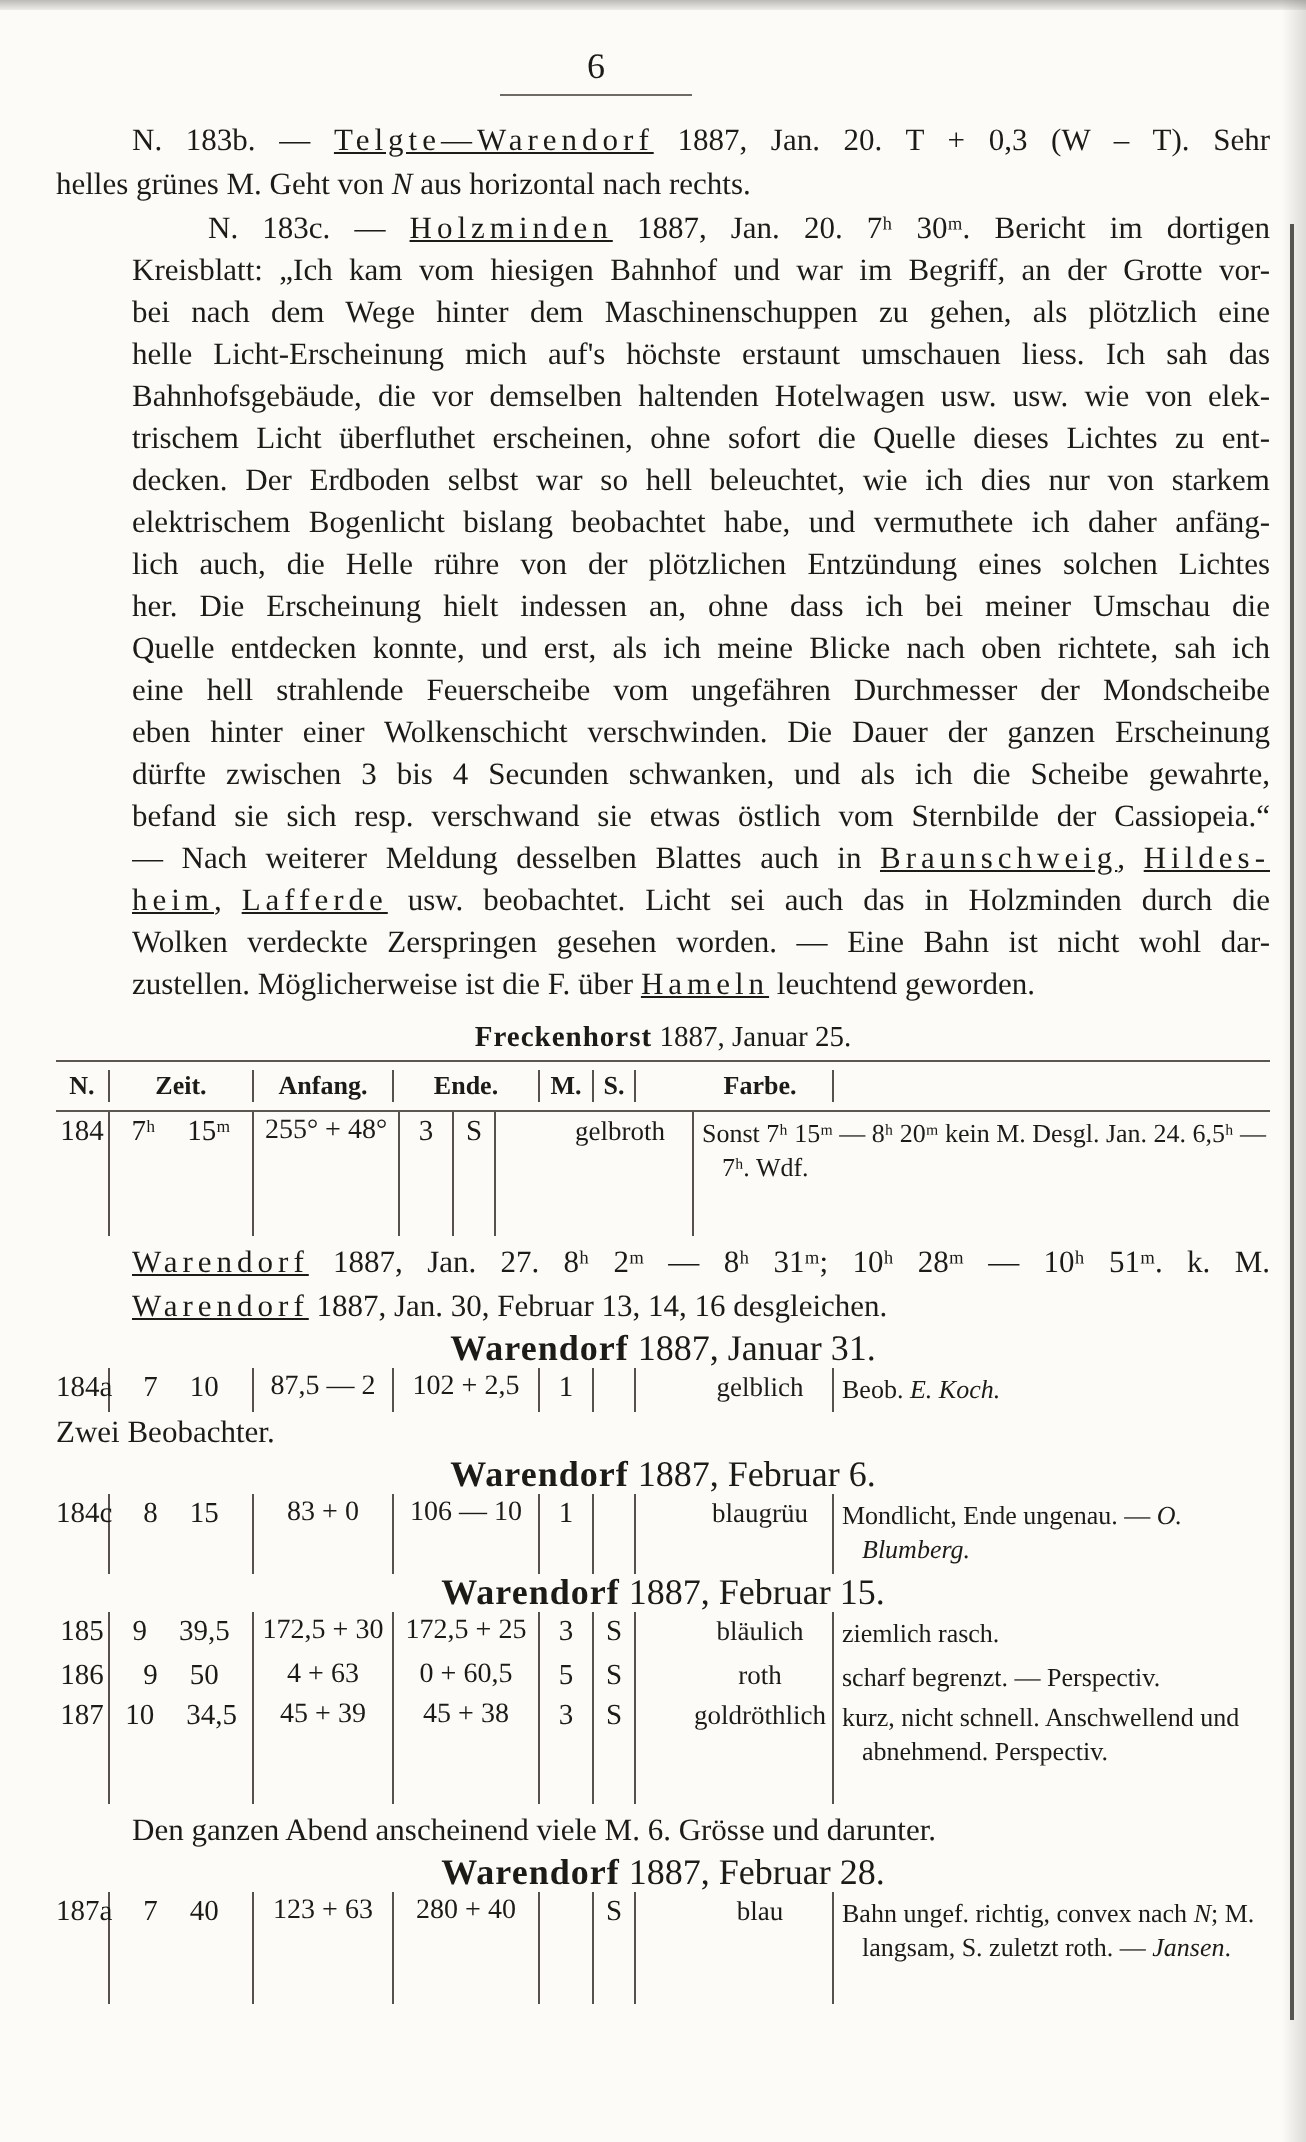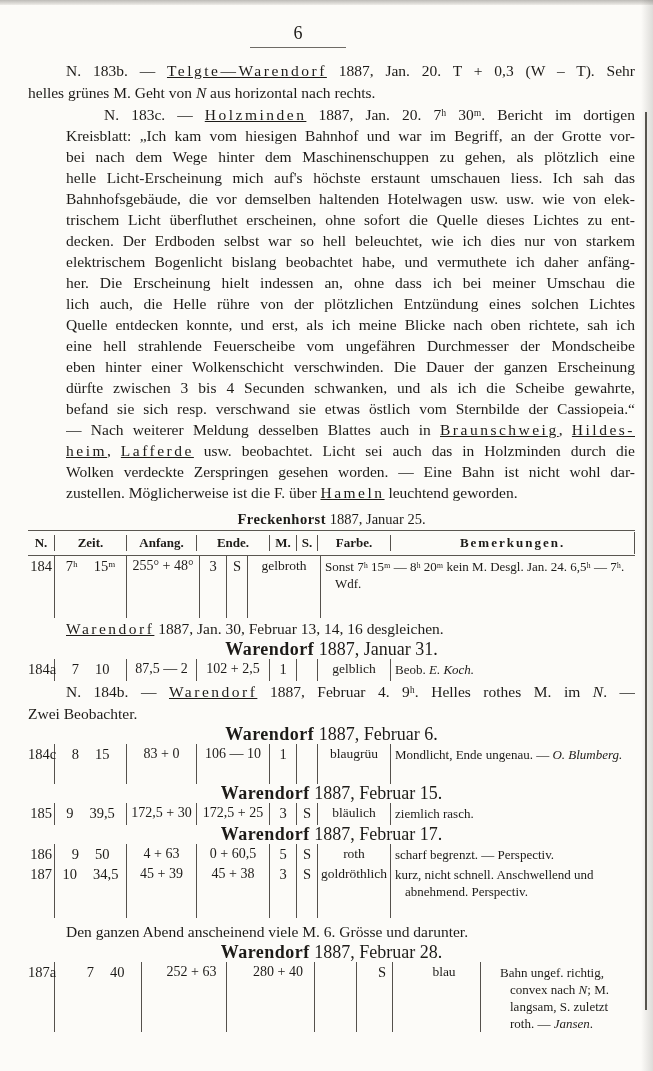--- a/index.html
+++ b/index.html
@@ -30,33 +30,33 @@
         font-weight:bold;font-size:13px;}
   .trow{display:flex;align-items:stretch;font-size:14.5px;}
   .c{box-sizing:border-box;border-right:1px solid #55514c;text-align:center;padding-top:2px;}
   .c.last{border-right:none;}
   .col-n{width:27px;}
   .col-zeit{width:72px;display:flex;justify-content:center;gap:16px;align-items:flex-start;}
   .col-anf{width:70px;font-size:14px;}
   .col-ende{width:73px;font-size:14px;}
   .col-m{width:27px;}
   .col-s{width:21px;}
-  .col-farbe{width:73px;font-size:13.5px;}
+  .col-farbe{width:73px;font-size:13.5px;margin-left:26px;}
   .col-bem{flex:1;text-align:left;font-size:13px;line-height:17px;
         padding:2px 2px 0 14px;text-indent:-10px;white-space:normal;}
   .thead .c{padding-top:0;border-right:1px solid #55514c;font-size:13px;}
   .thead .col-zeit{display:block;}
   .thead .col-bem{text-indent:0;letter-spacing:2px;text-align:center;font-weight:bold;line-height:22px;padding:0;}
   .r184{min-height:62px;justify-content:center;}
   .r184a{min-height:22px;}
   .r184c{min-height:40px;}
   .r185{min-height:22px;}
   .r186{min-height:20px;}
   .r187{min-height:54px;}
-  .r187a{min-height:56px;gap:15px;}
+  .r187a{min-height:56px;}
   .midline{margin-top:3px;}
 </style>
 </head>
 <body>
 
 <div class="page">
   <div class="scan-edge-top"></div>
   <div class="scan-edge-right"></div>
   <div class="scan-line-right"></div>
 
@@ -71,22 +71,22 @@
 
     <div class="para p2">
       <div class="line indent"><span>N. 183c. — </span><span class="sperr">Holzminden</span><span> 1887, Jan. 20. 7ʰ 30ᵐ. Bericht im dortigen</span></div>
       <div class="line"><span>Kreisblatt: „Ich kam vom hiesigen Bahnhof und war im Begriff, an der Grotte vor-</span></div>
       <div class="line"><span>bei nach dem Wege hinter dem Maschinenschuppen zu gehen, als plötzlich eine</span></div>
       <div class="line"><span>helle Licht-Erscheinung mich auf's höchste erstaunt umschauen liess. Ich sah das</span></div>
       <div class="line"><span>Bahnhofsgebäude, die vor demselben haltenden Hotelwagen usw. usw. wie von elek-</span></div>
       <div class="line"><span>trischem Licht überfluthet erscheinen, ohne sofort die Quelle dieses Lichtes zu ent-</span></div>
       <div class="line"><span>decken. Der Erdboden selbst war so hell beleuchtet, wie ich dies nur von starkem</span></div>
       <div class="line"><span>elektrischem Bogenlicht bislang beobachtet habe, und vermuthete ich daher anfäng-</span></div>
+      <div class="line"><span>lich auch, die Helle rühre von der plötzlichen Entzündung eines solchen Lichtes</span></div>
       <div class="line"><span>her. Die Erscheinung hielt indessen an, ohne dass ich bei meiner Umschau die</span></div>
-      <div class="line"><span>lich auch, die Helle rühre von der plötzlichen Entzündung eines solchen Lichtes</span></div>
       <div class="line"><span>Quelle entdecken konnte, und erst, als ich meine Blicke nach oben richtete, sah ich</span></div>
       <div class="line"><span>eine hell strahlende Feuerscheibe vom ungefähren Durchmesser der Mondscheibe</span></div>
       <div class="line"><span>eben hinter einer Wolkenschicht verschwinden. Die Dauer der ganzen Erscheinung</span></div>
       <div class="line"><span>dürfte zwischen 3 bis 4 Secunden schwanken, und als ich die Scheibe gewahrte,</span></div>
       <div class="line"><span>befand sie sich resp. verschwand sie etwas östlich vom Sternbilde der Cassiopeia.“</span></div>
       <div class="line"><span>— Nach weiterer Meldung desselben Blattes auch in </span><span class="sperr">Braunschweig</span><span>, </span><span class="sperr">Hildes-</span></div>
       <div class="line"><span class="sperr">heim</span><span>, </span><span class="sperr">Lafferde</span><span> usw. beobachtet. Licht sei auch das in Holzminden durch die</span></div>
       <div class="line"><span>Wolken verdeckte Zerspringen gesehen worden. — Eine Bahn ist nicht wohl dar-</span></div>
       <div class="line noj"><span>zustellen. Möglicherweise ist die F. über </span><span class="sperr">Hameln</span><span> leuchtend geworden.</span></div>
     </div>
@@ -94,56 +94,55 @@
     <div class="tcaption"><span class="b">Freckenhorst</span><span> 1887, Januar 25.</span></div>
 
     <div class="thead">
       <div class="c col-n">N.</div>
       <div class="c col-zeit">Zeit.</div>
       <div class="c col-anf">Anfang.</div>
       <div class="c col-ende">Ende.</div>
       <div class="c col-m">M.</div>
       <div class="c col-s">S.</div>
       <div class="c col-farbe">Farbe.</div>
-      <div class="c col-bem last">Bemerkungen.</div>
     </div>
 
     <div class="trow r184">
       <div class="c col-n">184</div>
       <div class="c col-zeit">
           <span>7ʰ</span>
           <span>15ᵐ</span>
         </div>
       <div class="c col-ende">255° + 48°</div>
       <div class="c col-m">3</div>
       <div class="c col-s">S</div>
       <div class="c col-farbe">gelbroth</div>
       <div class="c col-bem last">Sonst 7ʰ 15ᵐ — 8ʰ 20ᵐ kein M. Desgl. Jan. 24. 6,5ʰ — 7ʰ. Wdf.</div>
     </div>
 
+    <div class="line indent midline"><span class="sperr">Warendorf</span><span> 1887, Jan. 27. 8ʰ 2ᵐ — 8ʰ 31ᵐ; 10ʰ 28ᵐ — 10ʰ 51ᵐ. k. M.</span></div>
     <div class="line noj indent"><span class="sperr">Warendorf</span><span> 1887, Jan. 30, Februar 13, 14, 16 desgleichen.</span></div>
 
     <div class="subhead"><span class="b">Warendorf</span><span> 1887, Januar 31.</span></div>
 
     <div class="trow r184a">
       <div class="c col-n">184a</div>
       <div class="c col-zeit">
           <span>7</span>
           <span>10</span>
         </div>
       <div class="c col-anf">87,5 — 2</div>
       <div class="c col-ende">102 + 2,5</div>
       <div class="c col-m">1</div>
       <div class="c col-s"></div>
       <div class="c col-farbe">gelblich</div>
       <div class="c col-bem last"><span>Beob. </span><span class="it">E. Koch.</span></div>
     </div>
 
     <div class="para">
-      <div class="line indent"><span>N. 184b. — </span><span class="sperr">Warendorf</span><span> 1887, Februar 4. 9ʰ. Helles rothes M. im </span><span class="it">N</span><span>. —</span></div>
       <div class="line noj"><span>Zwei Beobachter.</span></div>
     </div>
 
     <div class="subhead"><span class="b">Warendorf</span><span> 1887, Februar 6.</span></div>
 
     <div class="trow r184c">
       <div class="c col-n">184c</div>
       <div class="c col-zeit">
           <span>8</span>
           <span>15</span>
@@ -165,21 +164,20 @@
           <span>39,5</span>
         </div>
       <div class="c col-anf">172,5 + 30</div>
       <div class="c col-ende">172,5 + 25</div>
       <div class="c col-m">3</div>
       <div class="c col-s">S</div>
       <div class="c col-farbe">bläulich</div>
       <div class="c col-bem last">ziemlich rasch.</div>
     </div>
 
-    <div class="subhead"><span class="b">Warendorf</span><span> 1887, Februar 17.</span></div>
 
     <div class="trow r186">
       <div class="c col-n">186</div>
       <div class="c col-zeit">
           <span>9</span>
           <span>50</span>
         </div>
       <div class="c col-anf">4 + 63</div>
       <div class="c col-ende">0 + 60,5</div>
       <div class="c col-m">5</div>
@@ -205,21 +203,21 @@
     <div class="line noj indent midline"><span>Den ganzen Abend anscheinend viele M. 6. Grösse und darunter.</span></div>
 
     <div class="subhead"><span class="b">Warendorf</span><span> 1887, Februar 28.</span></div>
 
     <div class="trow r187a">
       <div class="c col-n">187a</div>
       <div class="c col-zeit">
           <span>7</span>
           <span>40</span>
         </div>
-      <div class="c col-anf">252 + 63</div>
+      <div class="c col-anf">123 + 63</div>
       <div class="c col-ende">280 + 40</div>
       <div class="c col-m"></div>
       <div class="c col-s">S</div>
       <div class="c col-farbe">blau</div>
       <div class="c col-bem last"><span>Bahn ungef. richtig, convex nach </span><span class="it">N</span><span>; M. langsam, S. zuletzt roth. — </span><span class="it">Jansen</span><span>.</span></div>
     </div>
 
   </div>
 </div>
 

